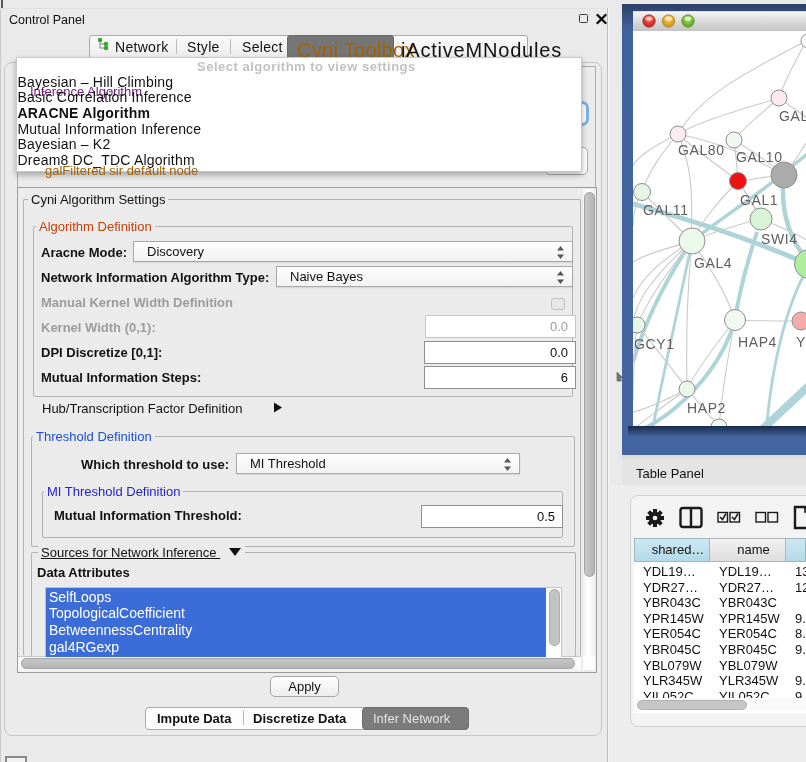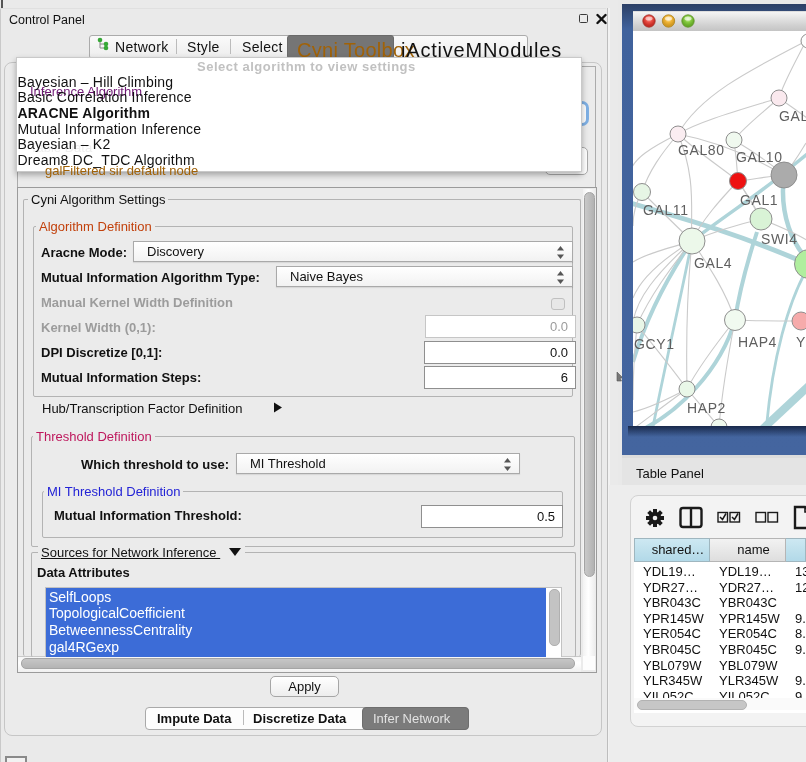--- a/index.html
+++ b/index.html
@@ -66,21 +66,21 @@
 
 <div class="abs b" style="left:41px;top:245px;">Aracne Mode:</div>
 <div class="combo" style="left:133px;top:241px;width:438px;height:19px;">
     <span class="ct">Discovery</span>
   <svg class="abs" style="right:7px;top:3px;" width="9" height="15">
       <path d="M4.5,1 L8,5.5 L1,5.5 Z" fill="#555"></path>
       <path d="M4.5,14 L1,9.5 L8,9.5 Z" fill="#555"></path>
     </svg>
 </div>
 
-<div class="abs b" style="left:41px;top:270px;">Mutual Information Algorithm Type:</div>
+<div class="abs b" style="left:41px;top:270px;">Network Information Algorithm Type:</div>
 <div class="combo" style="left:276px;top:266px;width:295px;height:19px;">
     <span class="ct">Naive Bayes</span>
   <svg class="abs" style="right:7px;top:3px;" width="9" height="15">
       <path d="M4.5,1 L8,5.5 L1,5.5 Z" fill="#555"></path>
       <path d="M4.5,14 L1,9.5 L8,9.5 Z" fill="#555"></path>
     </svg>
 </div>
 
 <div class="abs b gray" style="left:41px;top:295px;">Manual Kernel Width Definition</div>
 <div class="abs" style="left:551px;top:298px;width:12px;height:10px;background:#e7e7e7;border:1px solid #c0c0c0;border-radius:3px;"></div>
@@ -93,21 +93,21 @@
 
 <div class="abs b" style="left:41px;top:370px;">Mutual Information Steps:</div>
 <div class="field" style="left:424px;top:366px;width:143px;height:21px;">6</div>
 
 <div class="abs" style="left:42px;top:401px;">Hub/Transcription Factor Definition</div>
 <svg class="abs" style="left:272px;top:401px;" width="12" height="13">
     <path d="M2,1.5 L10,6.5 L2,11.5 Z" fill="#111"></path>
   </svg>
 
 <div class="gbox" style="left:31px;top:436px;width:542px;height:109px;"></div>
-<div class="abs grouptitle" style="left:33px;top:430px;color:#be185d;">Threshold Definition</div>
+<div class="abs grouptitle" style="left:33px;top:430px;color:#1d4ed8;">Threshold Definition</div>
 
 <div class="abs b" style="left:81px;top:457px;">Which threshold to use:</div>
 <div class="combo" style="left:236px;top:453px;width:282px;height:19px;">
     <span class="ct">MI Threshold</span>
   <svg class="abs" style="right:7px;top:3px;" width="9" height="15">
       <path d="M4.5,1 L8,5.5 L1,5.5 Z" fill="#555"></path>
       <path d="M4.5,14 L1,9.5 L8,9.5 Z" fill="#555"></path>
     </svg>
 </div>
 

